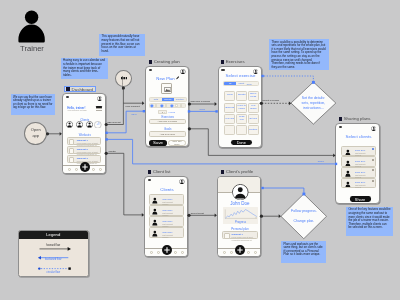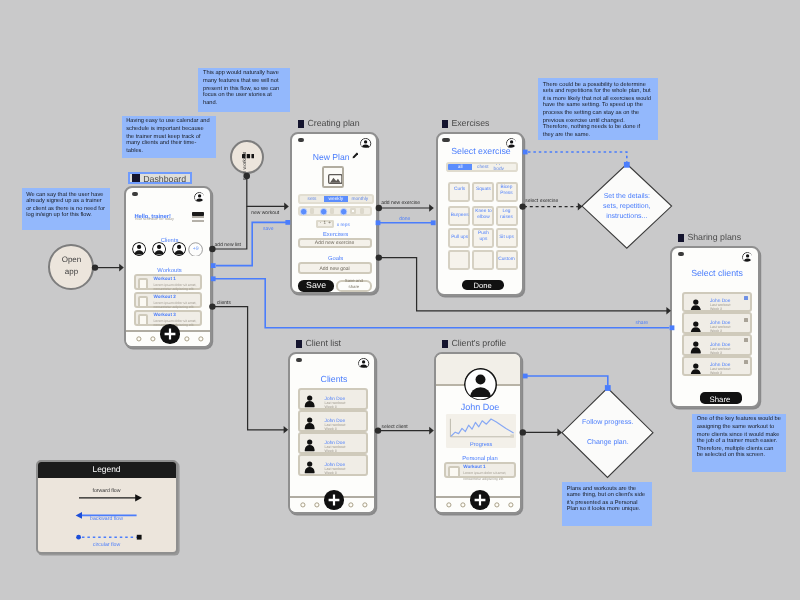--- a/index.html
+++ b/index.html
@@ -48,20 +48,27 @@
   .startnode{position:absolute;border-radius:50%;background:#ece5dc;border:0.5px solid #7d7d7d;
              display:flex;align-items:center;justify-content:center;text-align:center;
              font-size:4px;color:#3c3c3c;line-height:6px;box-sizing:border-box;}
   .dots3{position:absolute;border-radius:50%;background:#ece5dc;border:0.5px solid #7d7d7d;
          display:flex;align-items:center;justify-content:center;box-sizing:border-box;}
 </style>
 </head>
 <body>
 
 <div id="root">
+<div class="abs" style="left:18px;top:8px;width:29px;height:46px;">
+  <svg width="29" height="35" viewBox="0 0 29 35">
+    <circle cx="13.6" cy="9.2" r="6.7" fill="#000"></circle>
+    <path d="M0.4 33.2 L0.4 31.5 A13.2 15 0 0 1 26.8 31.5 L26.8 33.2 a1.2 1.2 0 0 1 -1.2 1.2 h-24 a1.2 1.2 0 0 1 -1.2 -1.2 z" fill="#000"></path>
+  </svg>
+  <div style="position:absolute;left:0px;top:36px;width:28px;text-align:center;font-size:7.6px;color:#46464a;">Trainer</div>
+</div>
 <div class="note" style="left:10.7px;top:93.8px;width:44.5px;height:20.8px;font-size:2.85px;">We can say that the user have already signed up as a trainer or client as there is no need for log in/sign up for this flow.</div>
 <div class="note" style="left:60.7px;top:57.7px;width:47.0px;height:21.6px;font-size:2.85px;">Having easy to use calendar and schedule is important because the trainer must keep track of many clients and their time-tables.</div>
 <div class="note" style="left:99.1px;top:33.7px;width:45.5px;height:22.0px;font-size:2.85px;">This app would naturally have many features that we will not present in this flow, so we can focus on the user stories at hand.</div>
 <div class="note" style="left:269.0px;top:39.0px;width:59.5px;height:31.0px;font-size:2.85px;">There could be a possibility to determine sets and repetitions for the whole plan, but it is more likely that not all exercises would have the same setting. To speed up the process the setting can stay as on the previous exercise until changed. Therefore, nothing needs to be done if they are the same.</div>
 <div class="note" style="left:281.0px;top:241.0px;width:45.0px;height:22.0px;font-size:2.85px;">Plans and workouts are the same thing, but on client's side it's presented as a Personal Plan so it looks more unique.</div>
 <div class="note" style="left:346.0px;top:206.7px;width:47.0px;height:29.7px;font-size:2.85px;">One of the key features would be assigning the same workout to more clients since it would make the job of a trainer much easier. Therefore, multiple clients can be selected on this screen.</div>
 <div class="phone" style="left:62px;top:93px;width:43.5px;height:81px;">
       <div class="pill"></div>
       <div class="ava" style="left:33.6px;top:1.6px;width:5.6px;height:5.6px;">
         <svg width="5.6" height="5.6" viewBox="0 0 20 20">

